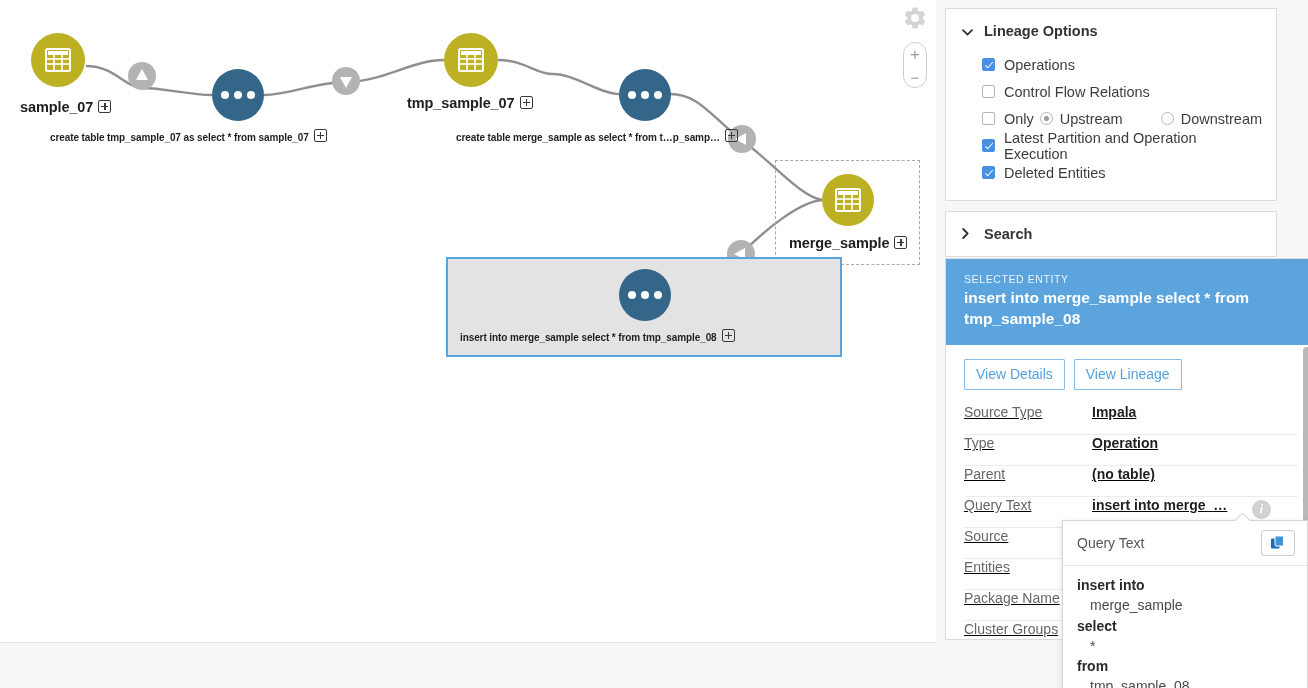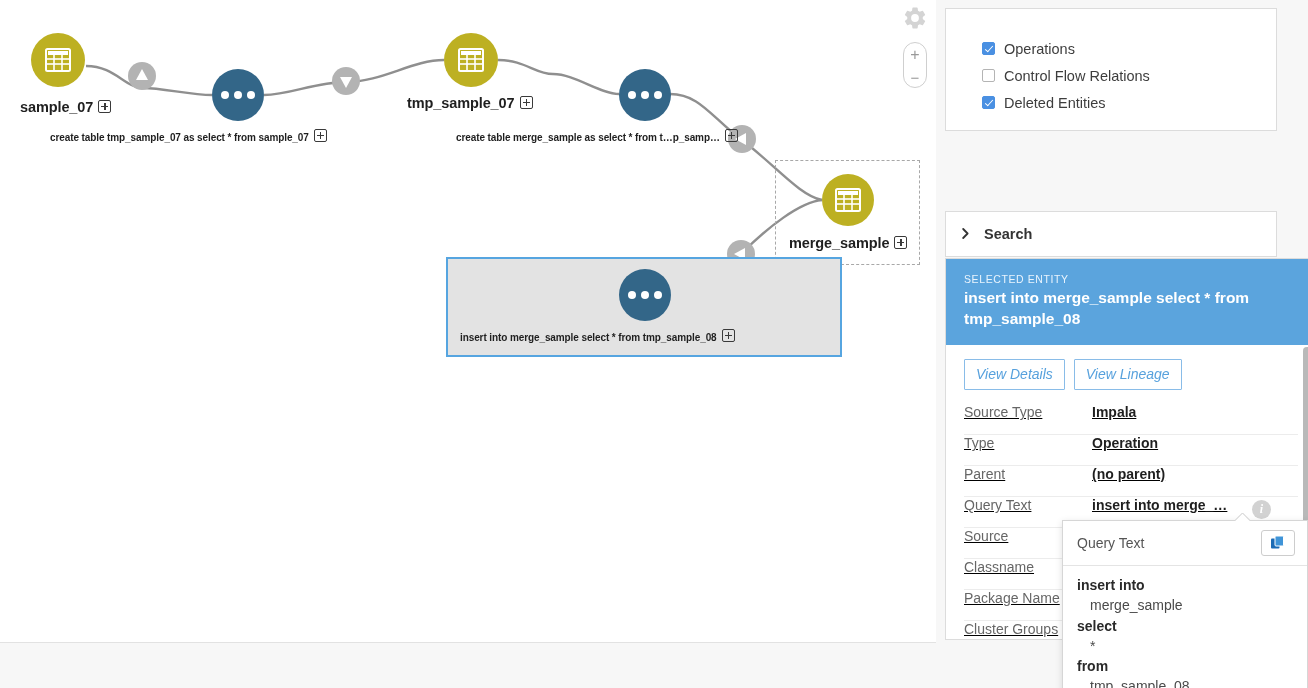--- a/index.html
+++ b/index.html
@@ -200,21 +200,20 @@
   .btn-row { display: flex; gap: 9px; margin-bottom: 14px; }
   .lbtn {
     border: 1px solid #89bce8;
     background: #fff;
     color: #57a1dd;
     font-size: 14px;
     padding: 6px 11px 7px 11px;
     cursor: pointer;
     font-family: "Liberation Sans", sans-serif;
     border-radius: 1px;
-    font-style: italic;
   }
   .kv {
     display: flex; align-items: flex-start;
     height: 31px;
     border-bottom: 1px solid #ececec;
     font-size: 14px;
     position: relative;
     text-decoration: underline;
   }
   .kv .k { width: 128px; color: #666; flex: none; }
@@ -428,29 +427,49 @@
 
     <div class="zoom-ctl">
       <div class="zplus">+</div>
       <div class="zminus">−</div>
     </div>
   </div>
 
   <div id="right-panel">
 
     <div class="card" id="lineage-options">
+      <div class="card-header">
+        <span class="caret">
+          <svg width="11" height="7" viewBox="0 0 11 7">
+              <path d="M1 1.2 L5.5 5.6 L10 1.2" fill="none" stroke="#333" stroke-width="1.8" stroke-linecap="round" stroke-linejoin="round"></path>
+            </svg>
+        </span>
+        <span>Lineage Options</span>
+      </div>
 
       <div class="opt-list">
         <div class="opt-row">
           <span class="cb on"></span>
           <span>Operations</span>
         </div>
         <div class="opt-row">
           <span class="cb"></span>
           <span>Control Flow Relations</span>
+        </div>
+        <div class="opt-row">
+          <span class="cb"></span>
+          <span>Only</span>
+          <span class="rb on"></span>
+          <span>Upstream</span>
+          <span class="rb rb2"></span>
+          <span>Downstream</span>
+        </div>
+        <div class="opt-row">
+          <span class="cb on"></span>
+          <span>Latest Partition and Operation Execution</span>
         </div>
         <div class="opt-row">
           <span class="cb on"></span>
           <span>Deleted Entities</span>
         </div>
       </div>
     </div>
 
     <div class="card" id="search-card">
       <div class="card-header">
@@ -478,33 +497,33 @@
         <div class="kv">
           <span class="k">Source Type</span>
           <span class="v">Impala</span>
         </div>
         <div class="kv">
           <span class="k">Type</span>
           <span class="v">Operation</span>
         </div>
         <div class="kv">
           <span class="k">Parent</span>
-          <span class="v">(no parent)</span>
+          <span class="v">(no table)</span>
         </div>
         <div class="kv">
           <span class="k">Query Text</span>
           <span class="v">insert into merge_…</span>
           <span class="info-icon">i</span>
         </div>
         <div class="kv">
           <span class="k">Source</span>
           <span class="v"></span>
         </div>
         <div class="kv">
-          <span class="k">Classname</span>
+          <span class="k">Entities</span>
           <span class="v"></span>
         </div>
         <div class="kv">
           <span class="k">Package Name</span>
           <span class="v"></span>
         </div>
         <div class="kv">
           <span class="k">Cluster Groups</span>
           <span class="v"></span>
         </div>

